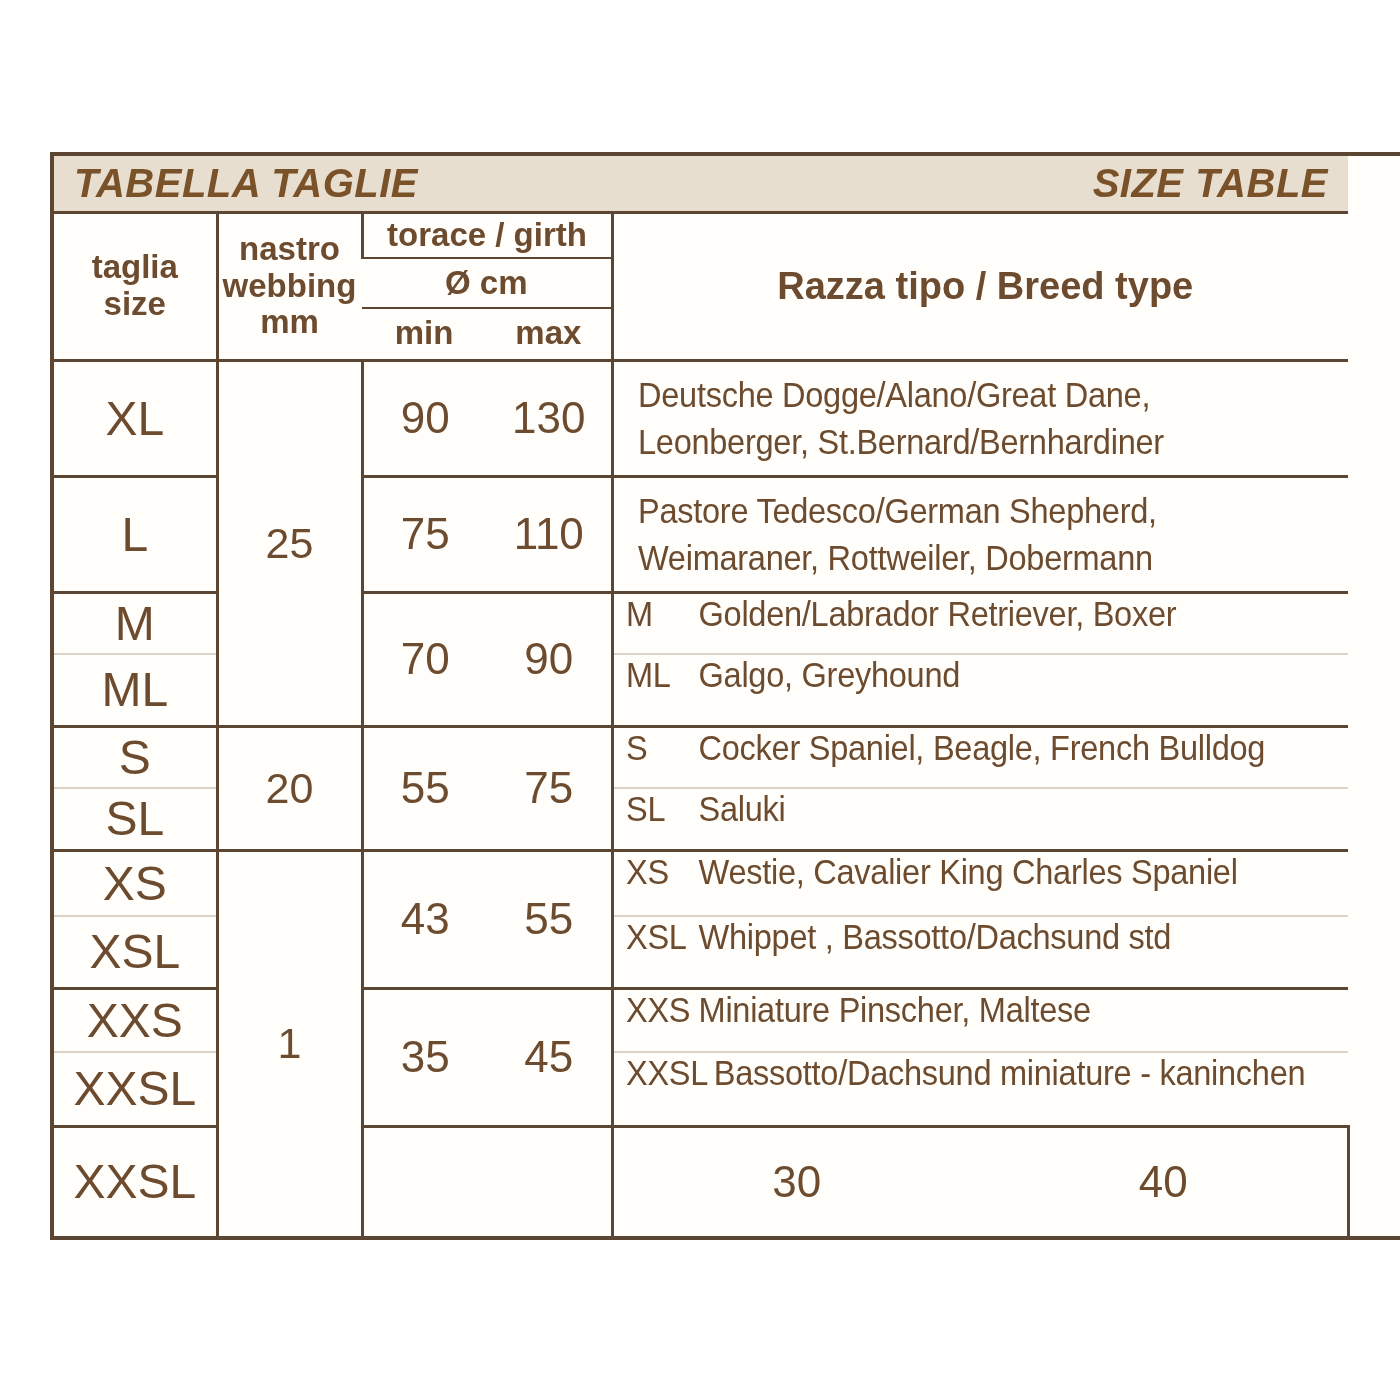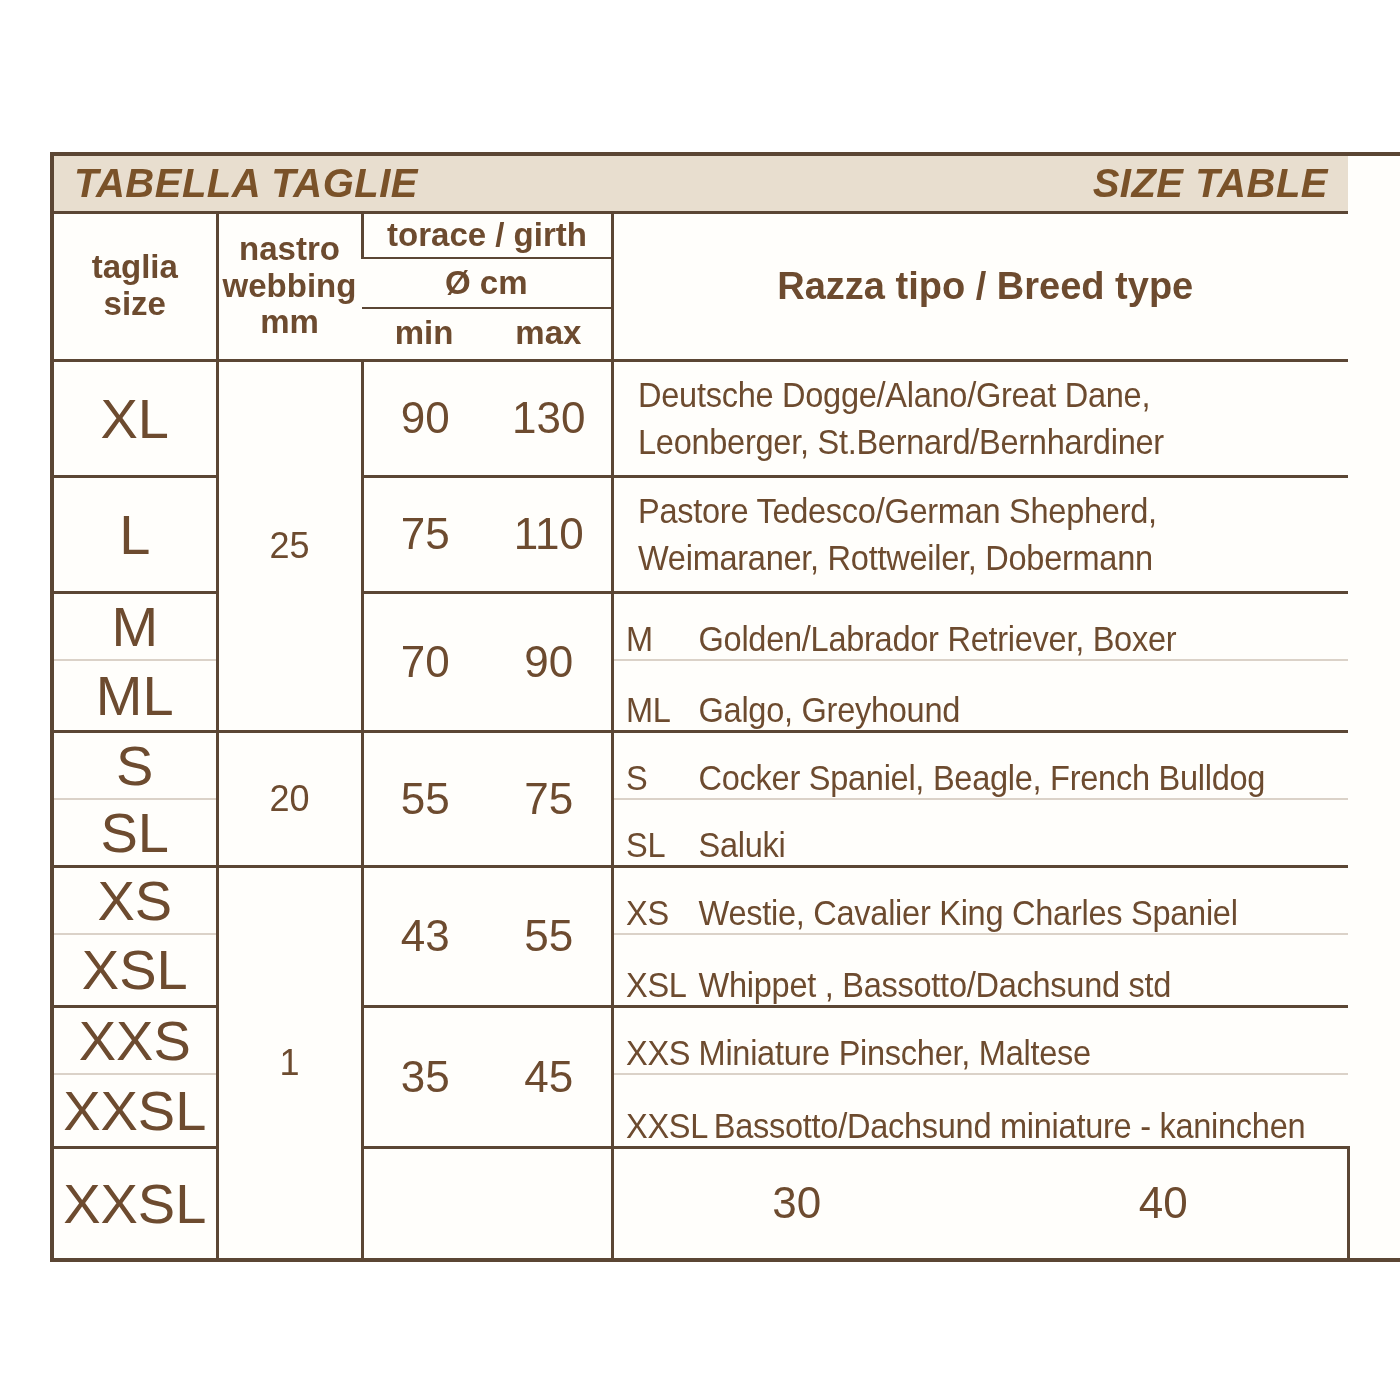--- a/index.html
+++ b/index.html
@@ -21,29 +21,29 @@
   .band-inner{display:flex;justify-content:space-between;align-items:center;height:100%;}
   .band-title{font-size:40px;font-weight:bold;font-style:italic;color:var(--title);letter-spacing:0.5px;}
   .hdr{font-weight:bold;text-align:center;font-size:33px;line-height:1.12;}
   .hdr-sub{border-bottom:2px solid var(--dark);}
   .hdr-girth{height:46px;}
   .hdr-diam{height:50px;}
   .hdr-minmax{height:52px;}
   .hdr-breed{font-size:38px;padding-left:9px;}
   .minmax-flex{display:flex;width:100%;}
   .minmax-flex span{flex:1;text-align:center;}
-  .size-cell{text-align:center;font-size:56px;}
-  .num-cell{text-align:center;font-size:36px;}
+  .size-cell{text-align:center;font-size:48px;}
+  .num-cell{text-align:center;font-size:43px;}
   .torace-cell{font-size:44px;}
   .torace-flex{display:flex;width:100%;align-items:center;}
   .torace-flex span{flex:1;text-align:center;}
   .breed-cell{padding-left:12px;font-size:35px;letter-spacing:-0.3px;}
   .breed-line{transform:scaleX(0.93);transform-origin:left center;white-space:nowrap;}
   .breed-two{display:flex;flex-direction:column;justify-content:space-evenly;height:100%;padding:6px 0 6px 12px;}
-  .breed-one{display:flex;align-items:flex-end;height:100%;}
+  .breed-one{display:flex;align-items:flex-start;height:100%;}
   .prefix{display:inline-block;min-width:72px;margin-right:6px;}
   .thin{border-bottom:2px solid var(--light);}
   tr.r-tall td{height:116px;}
   tr.r-m td{height:62px;}
   tr.r-ml td{height:72px;}
   tr.r-s td{height:62px;}
   tr.r-sl td{height:62px;}
   tr.r-xs td{height:66px;}
   tr.r-xsl td{height:72px;}
   tr.r-xxs td{height:64px;}

